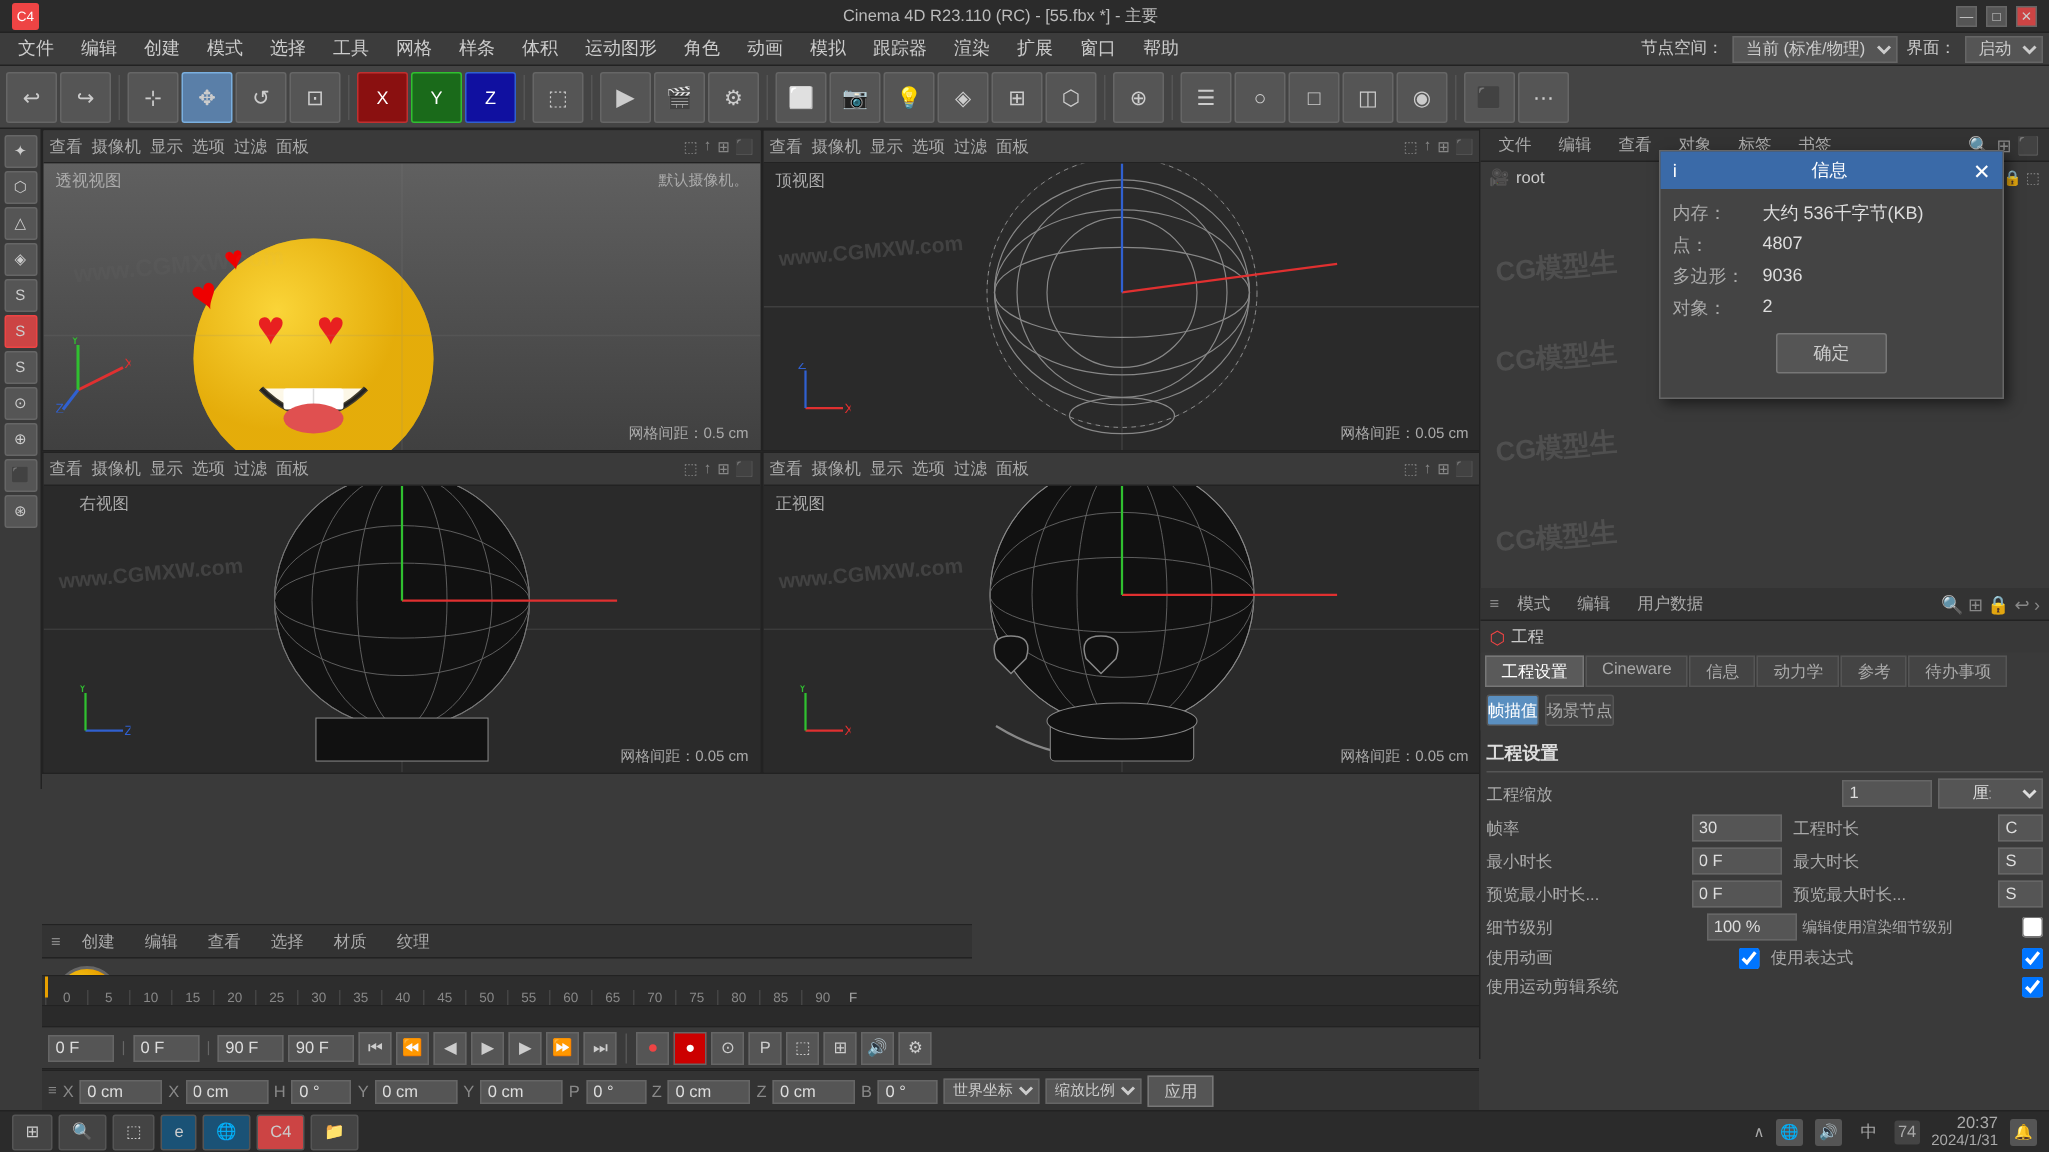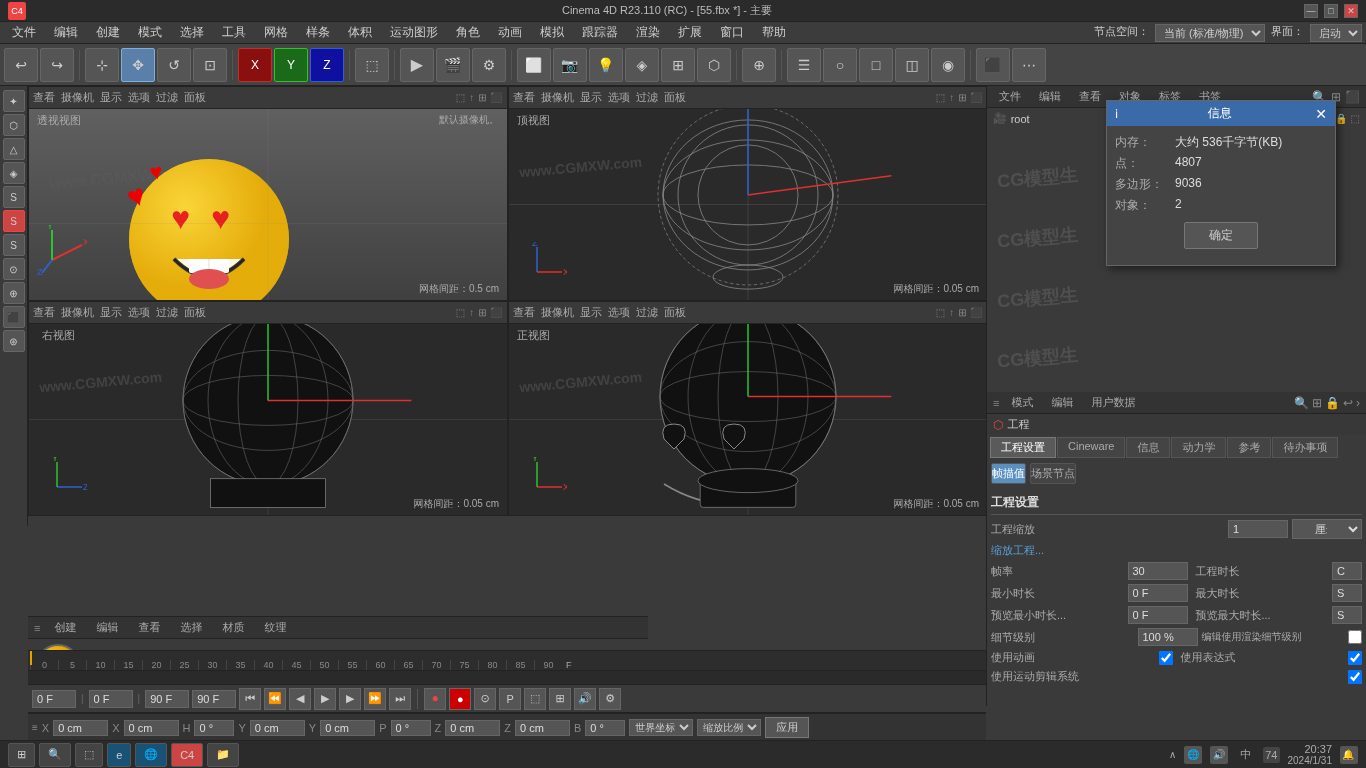--- a/index.html
+++ b/index.html
@@ -698,21 +698,21 @@
           <ellipse cx="50%" cy="40%" rx="60" ry="85" fill="none" stroke="#666" stroke-width="0.6"></ellipse>
           <ellipse cx="50%" cy="40%" rx="30" ry="85" fill="none" stroke="#666" stroke-width="0.6"></ellipse>
           <ellipse cx="50%" cy="40%" rx="85" ry="50" fill="none" stroke="#666" stroke-width="0.6"></ellipse>
           <ellipse cx="50%" cy="40%" rx="85" ry="25" fill="none" stroke="#666" stroke-width="0.6"></ellipse>
 
           <rect x="38%" y="81%" width="24%" height="15%" fill="#111" stroke="#888" stroke-width="0.7"></rect>
 
           <line x1="50%" y1="40%" x2="80%" y2="40%" stroke="#e03030" stroke-width="1.5"></line>
           <line x1="50%" y1="40%" x2="50%" y2="0" stroke="#30c030" stroke-width="1.5"></line>
         </svg>
-        <span style="position:absolute;top:4px;left:13px;font-size:11px;color:#aaa;">右视图</span>
+        <span style="position:absolute;top:4px;left:24px;font-size:11px;color:#aaa;">右视图</span>
         <svg style="position:absolute;bottom:18px;left:8px;width:50px;height:40px;">
           <line x1="20" y1="30" x2="45" y2="30" stroke="#3060d0" stroke-width="1.5"></line>
           <text x="46" y="33" font-size="9" fill="#3060d0">Z</text>
           <line x1="20" y1="30" x2="20" y2="5" stroke="#30c030" stroke-width="1.5"></line>
           <text x="15" y="4" font-size="9" fill="#30c030">Y</text>
         </svg>
         <span class="viewport-grid-dist">网格间距：0.05 cm</span>
       </div>
     </div>
 
@@ -852,23 +852,20 @@
       <div class="prop-row">
         <span class="prop-name">工程缩放</span>
         <div class="prop-value">
           <input class="prop-input" value="1" style="">
           <select class="prop-select">
             <option>厘米</option>
           </select>
         </div>
       </div>
 
-      <div class="prop-row">
-        <span class="prop-name" style="color:#5a9fd4;cursor:pointer;">缩放工程...</span>
-      </div>
 
       <div class="prop-row">
         <span class="prop-name">帧率</span>
         <div class="prop-value">
           <input class="prop-input" value="30" style="">
         </div>
         <span class="prop-name" style="margin-left:8px;">工程时长</span>
         <div class="prop-value">
           <input class="prop-input" value="C" style="width: 30px;">
         </div>

